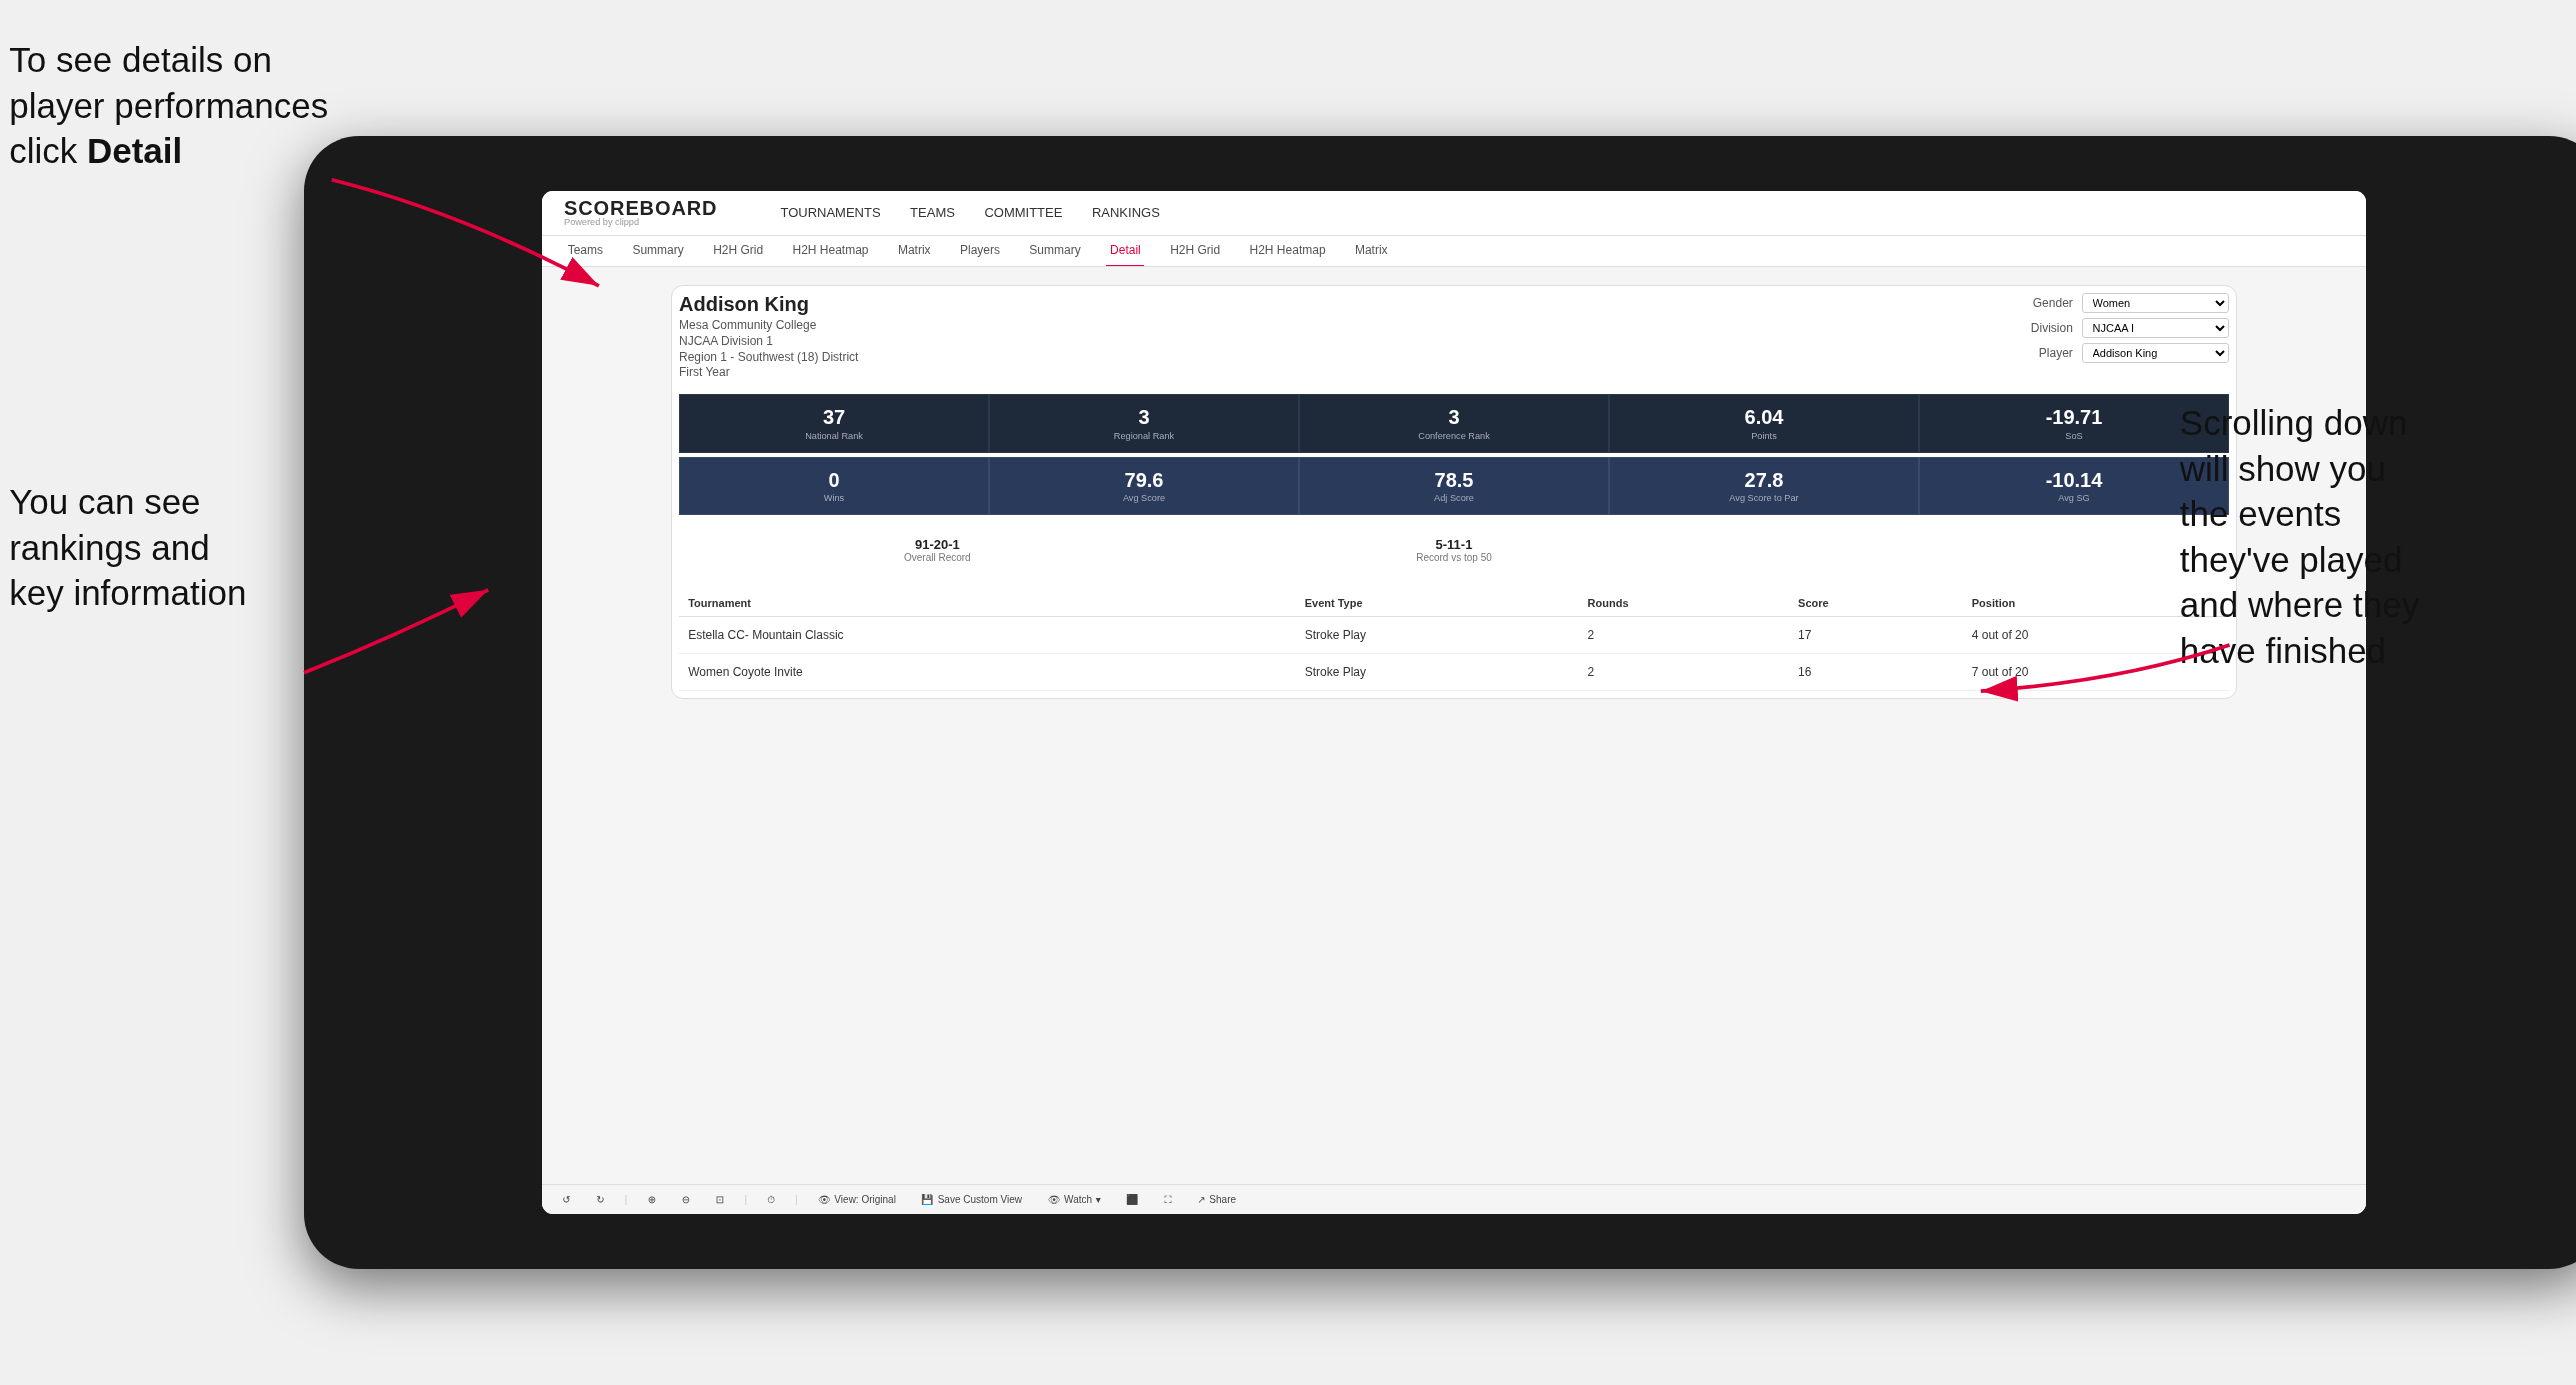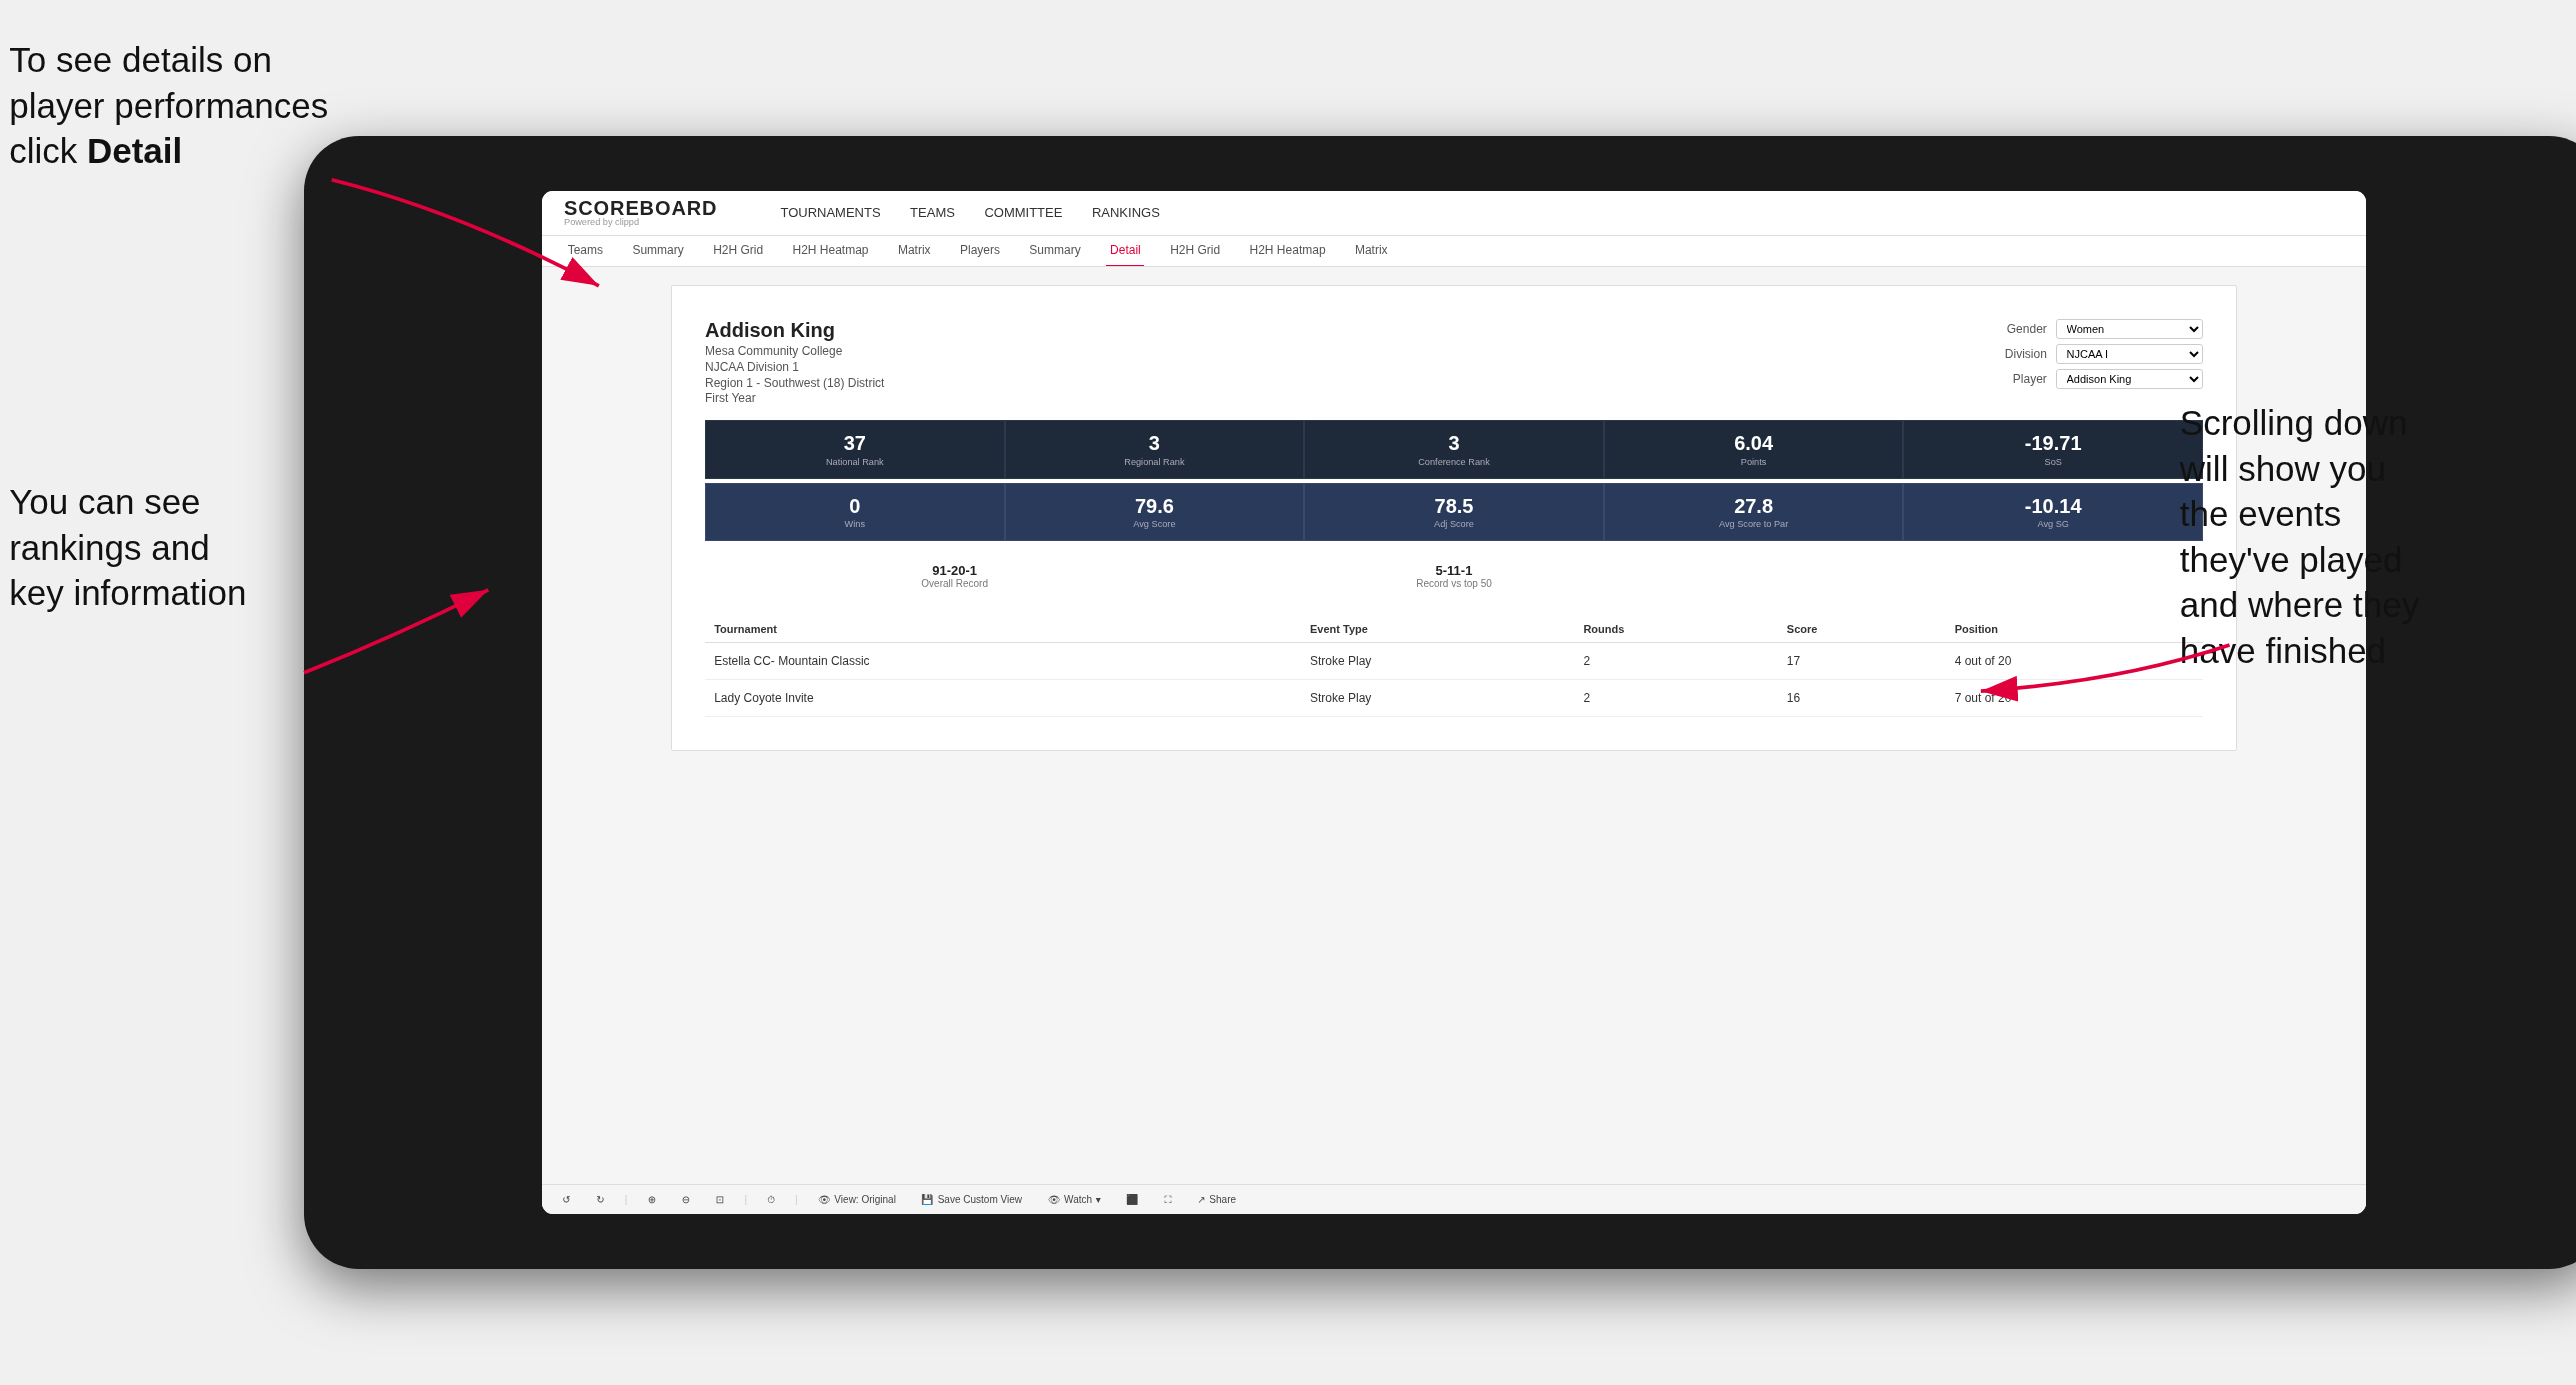--- a/index.html
+++ b/index.html
@@ -142,22 +142,22 @@
     .main-content {
       flex: 1;
       overflow-y: auto;
       background: #f5f5f5;
       padding: 18.4px;
     }
 
     .player-panel {
       background: #fff;
       border: 0.9px solid #ddd;
-      border-radius: 2px;
-      padding: 33px;
+      border-radius: 12px;
+      padding: 7px;
       max-width: 1566px;
       margin: 0 auto;
     }
 
     
     .player-header {
       display: flex;
       justify-content: space-between;
       margin-bottom: 14.7px;
     }
@@ -467,21 +467,21 @@
           </thead>
           <tbody>
             <tr>
               <td>Estella CC- Mountain Classic</td>
               <td>Stroke Play</td>
               <td>2</td>
               <td>17</td>
               <td>4 out of 20</td>
             </tr>
             <tr>
-              <td>Lady Coyote Invite</td>
+              <td>Women Coyote Invite</td>
               <td>Stroke Play</td>
               <td>2</td>
               <td>16</td>
               <td>7 out of 20</td>
             </tr>
           </tbody>
         </table>
 
       </div>
     </div>

